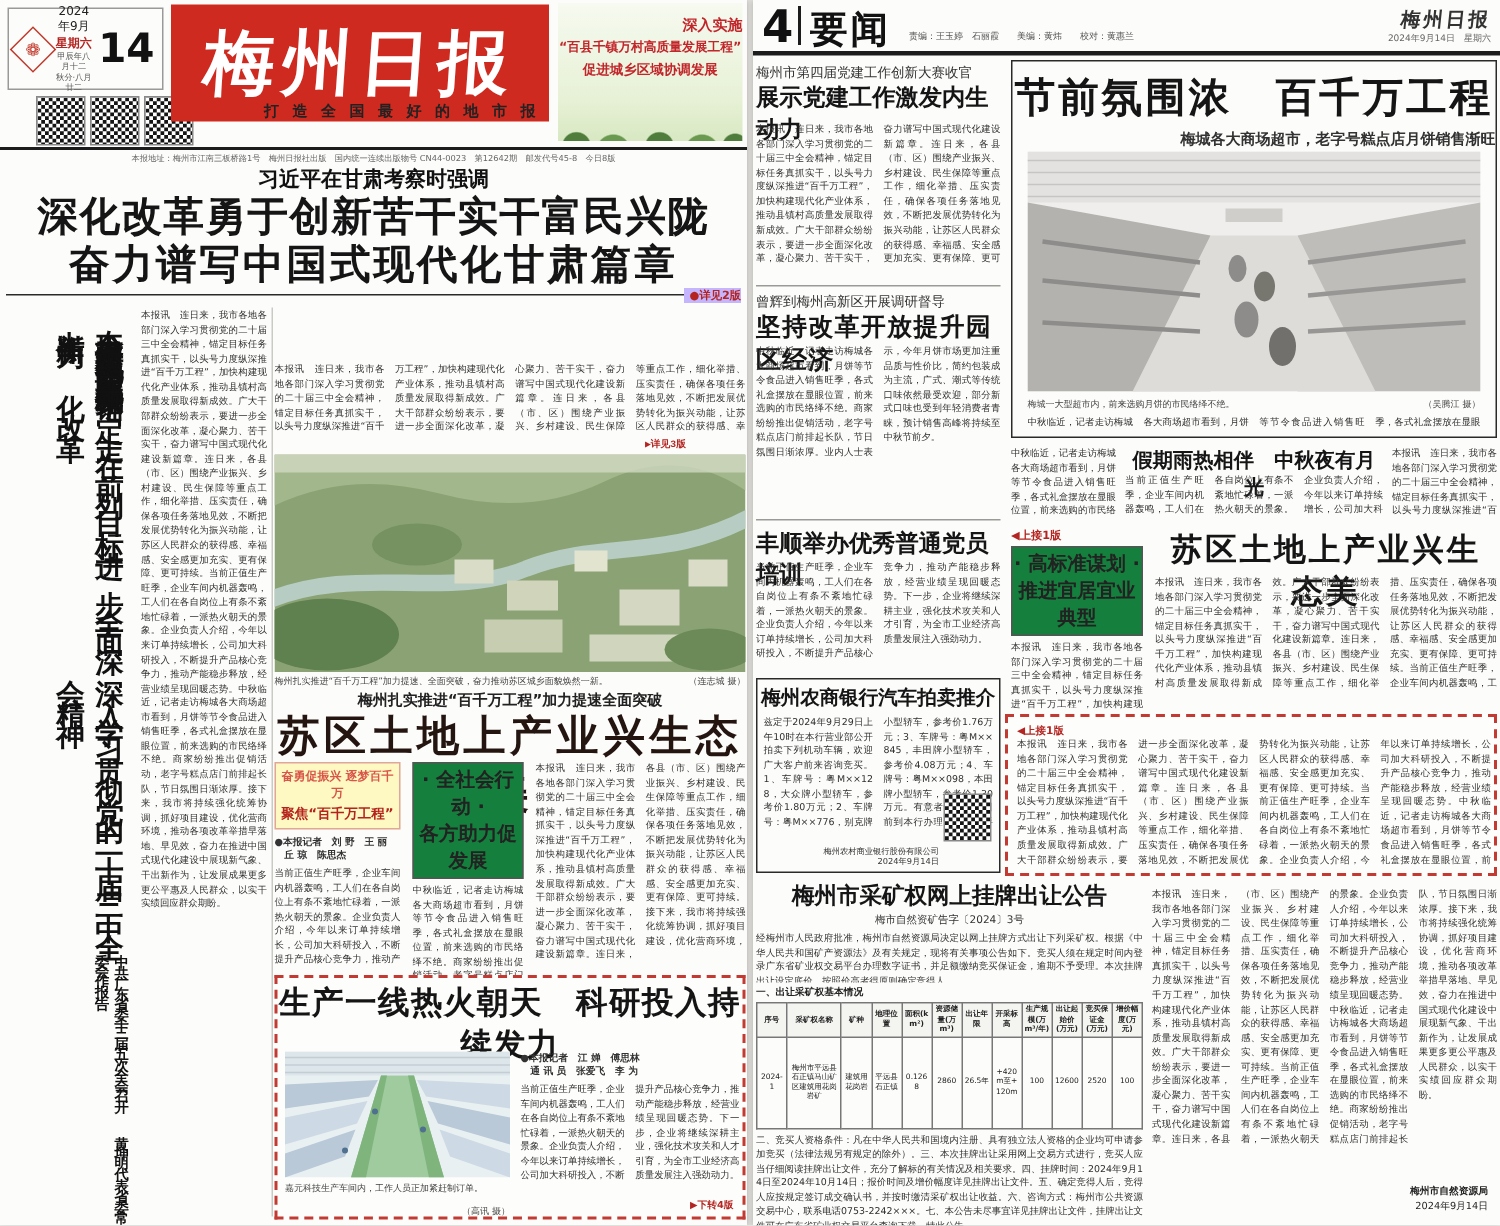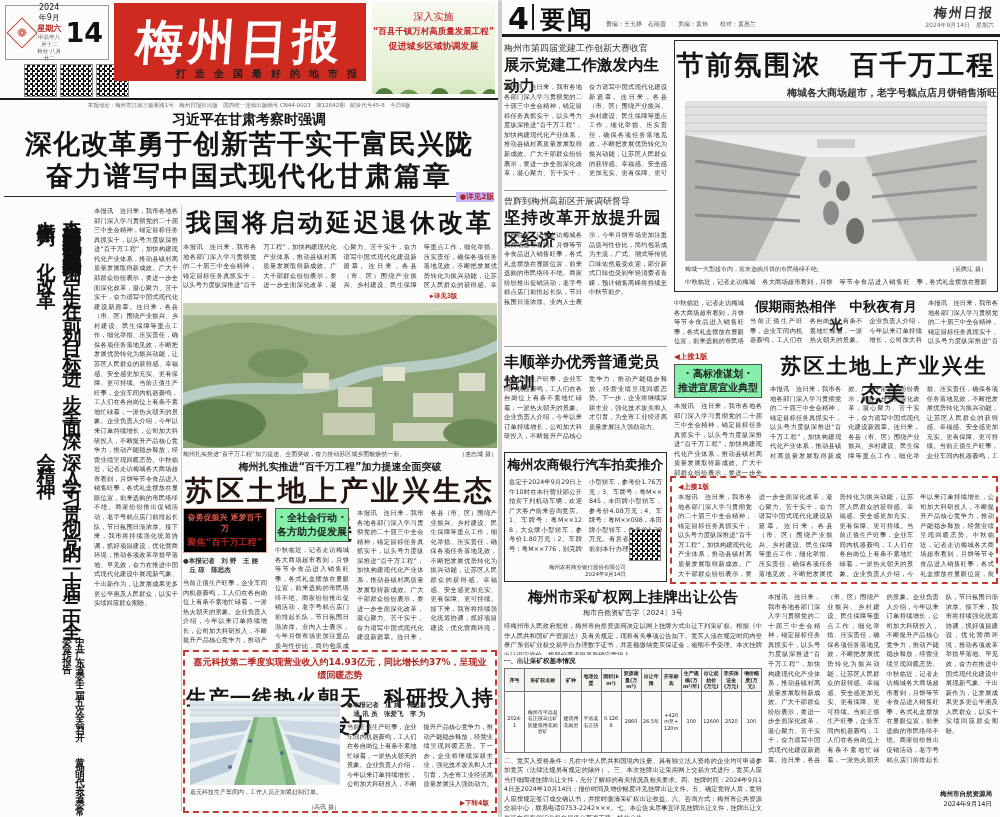--- a/index.html
+++ b/index.html
@@ -18,39 +18,39 @@
   .vline{background:#c9c9c5;width:1px;}
   .qr{background:conic-gradient(#141414 25%,#fff 0 50%,#141414 0 75%,#fff 0) 0 0/5px 5px;border:1px solid #888;}
   .redmark{color:#b42420;font-weight:bold;}
   
   #datebox{left:5px;top:5px;width:104px;height:55px;border:1px solid #999;display:flex;align-items:center;padding:2px;box-sizing:border-box;}
   #flame{width:20px;height:20px;border:1px solid #c0392b;transform:rotate(45deg);display:flex;align-items:center;justify-content:center;color:#c0392b;font-size:12px;margin:0 3px;}
   #flame span{transform:rotate(-45deg);}
   #titlebox{left:114px;top:3px;width:252px;height:78px;background:#cf2a20;display:flex;align-items:center;justify-content:center;}
   #titlebox .t{color:#fff;font-size:47px;font-weight:900;letter-spacing:5px;font-family:"DejaVu Serif",serif;transform:skewX(-4deg);}
   #promo{left:372px;top:2px;width:123px;height:92px;background:linear-gradient(180deg,#f6faf0 0%,#e7f1d6 70%,#d8e8c2 100%);text-align:center;padding-top:8px;box-sizing:border-box;overflow:hidden;}
-  #promo .p1{color:#c2262b;font-weight:400;font-size:10px;}
+  #promo .p1{color:#c2262b;font-weight:700;font-size:10px;text-align:right;}
   #promo .p2{color:#c2262b;font-weight:900;font-size:8.5px;margin-top:2px;}
   #promo .p3{color:#c2262b;font-weight:900;font-size:9px;margin-top:2px;}
   #promoTrees{position:absolute;bottom:0;left:0;right:0;height:18px;
     background:radial-gradient(circle at 10% 120%,#4e7d3c 0 9px,transparent 10px),
                radial-gradient(circle at 30% 140%,#6a9a50 0 11px,transparent 12px),
                radial-gradient(circle at 55% 120%,#4e7d3c 0 9px,transparent 10px),
                radial-gradient(circle at 78% 140%,#6a9a50 0 11px,transparent 12px),
                radial-gradient(circle at 96% 120%,#4e7d3c 0 8px,transparent 9px);}
   .ruleline{position:relative;border-top:1px solid #2a2a2a;}
   .ruleline .tag{position:absolute;right:0;top:-5px;background:#c4b5fd;font-size:7.5px;padding-left:4px;}
   
   #vstrip{left:4px;top:205px;width:86px;height:606px;writing-mode:vertical-rl;display:flex;}
   .vhl{font-family:"DejaVu Serif",serif;font-weight:900;color:#111;margin:0 4px;}
   
-  .stamp{border:1px solid #e0a69a;background:#000000;text-align:center;padding:3px 2px;}
+  .stamp{border:1px solid #e0a69a;background:#fef9c3;text-align:center;padding:3px 2px;}
   .stamp .s1{color:#d8554a;font-weight:bold;font-size:8px;}
   .stamp .s2{color:#b4231d;font-weight:900;font-size:9px;margin-top:2px;}
-  .subbox{border:1px solid #555;text-align:center;padding:2px 1px;font-weight:bold;font-size:10px;color:#222;background:#86efac;}
+  .subbox{border:1px solid #555;text-align:center;padding:2px 1px;font-weight:bold;font-size:13px;color:#222;background:#15803d;}
   .dashedbox{border:2px dashed #c23a32;box-sizing:border-box;background:#fdfdfb;}
   .byline{font-size:6.5px;color:#333;font-weight:bold;}
   .cap{font-size:6px;color:#444;}
   
   #p4num{font-size:30px;font-weight:900;color:#111;}
   #p4sec{font-size:25px;font-weight:900;color:#111;letter-spacing:2px;}
   #p4rule{left:0;top:34px;width:498px;height:3px;background:#1c1c1c;}
   .boxed{border:1.5px solid #2a2a2a;box-sizing:border-box;}
   
   table.notice{border-collapse:collapse;width:100%;table-layout:fixed;}
@@ -106,21 +106,20 @@
 
     <div class="abs" id="vstrip">
       <div class="vhl" style="font-size:19px;letter-spacing:2px;">奋力推进中国式现代化的广东实践展现新气象干出新作为</div>
       <div class="vhl" style="font-size:19px;letter-spacing:13px;">锚定走在前列目标进一步全面深化改革</div>
       <div class="vhl" style="font-size:19px;letter-spacing:13px;">深入学习贯彻党的二十届三中全会精神</div>
       <div class="vhl" style="font-size:9.5px;letter-spacing:7px;font-weight:bold;">中共广东省委十三届五次全会召开　黄坤明代表省委常委会作报告</div>
     </div>
     <div class="abs greek" style="left:94px;top:206px;width:84px;height:605px;">本报讯　连日来，我市各地各部门深入学习贯彻党的二十届三中全会精神，锚定目标任务真抓实干，以头号力度纵深推进“百千万工程”，加快构建现代化产业体系，推动县镇村高质量发展取得新成效。广大干部群众纷纷表示，要进一步全面深化改革，凝心聚力、苦干实干，奋力谱写中国式现代化建设新篇章。连日来，各县（市、区）围绕产业振兴、乡村建设、民生保障等重点工作，细化举措、压实责任，确保各项任务落地见效，不断把发展优势转化为振兴动能，让苏区人民群众的获得感、幸福感、安全感更加充实、更有保障、更可持续。当前正值生产旺季，企业车间内机器轰鸣，工人们在各自岗位上有条不紊地忙碌着，一派热火朝天的景象。企业负责人介绍，今年以来订单持续增长，公司加大科研投入，不断提升产品核心竞争力，推动产能稳步释放，经营业绩呈现回暖态势。中秋临近，记者走访梅城各大商场超市看到，月饼等节令食品进入销售旺季，各式礼盒摆放在显眼位置，前来选购的市民络绎不绝。商家纷纷推出促销活动，老字号糕点店门前排起长队，节日氛围日渐浓厚。接下来，我市将持续强化统筹协调，抓好项目建设，优化营商环境，推动各项改革举措早落地、早见效，奋力在推进中国式现代化建设中展现新气象、干出新作为，让发展成果更多更公平惠及人民群众，以实干实绩回应群众期盼。</div>
     <div class="abs vline" style="left:181px;top:205px;height:606px;"></div>
 
-    <div class="abs hl serif" style="left:183px;top:206px;width:314px;text-align:center;font-size:25px;letter-spacing:3px;">我国将启动延迟退休改革</div>
     <div class="abs greek c4" style="left:183px;top:242px;width:314px;height:57px;">本报讯　连日来，我市各地各部门深入学习贯彻党的二十届三中全会精神，锚定目标任务真抓实干，以头号力度纵深推进“百千万工程”，加快构建现代化产业体系，推动县镇村高质量发展取得新成效。广大干部群众纷纷表示，要进一步全面深化改革，凝心聚力、苦干实干，奋力谱写中国式现代化建设新篇章。连日来，各县（市、区）围绕产业振兴、乡村建设、民生保障等重点工作，细化举措、压实责任，确保各项任务落地见效，不断把发展优势转化为振兴动能，让苏区人民群众的获得感、幸福感、安全感更加充实、更有保障、更可持续。接下来，我市将持续强化统筹协调，抓好项目建设，优化营商环境，推动各项改革举措早落地、早见效。</div>
     <div class="abs redmark" style="left:430px;top:292px;font-size:6.5px;font-family:Liberation Mono, monospace;">▶详见3版</div>
 
     <div class="abs" style="left:183px;top:303px;width:314px;height:145px;">
       <svg width="314" height="145" viewBox="0 0 314 145" preserveAspectRatio="none">
         <rect width="314" height="145" fill="#8ba374"></rect>
         <path d="M0,34 Q50,10 110,26 T220,18 T314,24 L314,0 L0,0 Z" fill="#a3b78c"></path>
         <rect width="314" height="12" fill="#cfd8c0" opacity="0.8"></rect>
         <path d="M-6,98 C55,72 115,98 168,76 C220,56 262,72 320,40" stroke="#b9cfc6" stroke-width="11" fill="none" opacity="0.95"></path>
         <ellipse cx="35" cy="120" rx="48" ry="24" fill="#5f814f"></ellipse>
@@ -153,21 +152,20 @@
     <div class="abs" style="left:275px;top:508px;width:74px;">
       <div class="subbox">
         <div>· 全社会行动 ·</div>
         <div>各方助力促发展</div>
       </div>
       <div class="greek" style="height:108px;margin-top:3px;">中秋临近，记者走访梅城各大商场超市看到，月饼等节令食品进入销售旺季，各式礼盒摆放在显眼位置，前来选购的市民络绎不绝。商家纷纷推出促销活动，老字号糕点店门前排起长队，节日氛围日渐浓厚。业内人士表示，今年月饼市场更加注重品质与性价比，简约包装成为主流，广式、潮式等传统口味依然最受欢迎，部分新式口味也受到年轻消费者青睐，预计销售高峰将持续至中秋节前夕。</div>
     </div>
     <div class="abs greek c2" style="left:357px;top:508px;width:140px;height:136px;">本报讯　连日来，我市各地各部门深入学习贯彻党的二十届三中全会精神，锚定目标任务真抓实干，以头号力度纵深推进“百千万工程”，加快构建现代化产业体系，推动县镇村高质量发展取得新成效。广大干部群众纷纷表示，要进一步全面深化改革，凝心聚力、苦干实干，奋力谱写中国式现代化建设新篇章。连日来，各县（市、区）围绕产业振兴、乡村建设、民生保障等重点工作，细化举措、压实责任，确保各项任务落地见效，不断把发展优势转化为振兴动能，让苏区人民群众的获得感、幸福感、安全感更加充实、更有保障、更可持续。接下来，我市将持续强化统筹协调，抓好项目建设，优化营商环境，推动各项改革举措早落地、早见效。</div>
 
     <div class="abs dashedbox" style="left:183px;top:650px;width:314px;height:163px;">
-      <div style="text-align:center;font-size:9px;font-weight:bold;color:#b42420;margin-top:4px;padding:0 6px;">嘉元科技第二季度实现营业收入约14.93亿元，同比增长约37%，呈现业绩回暖态势</div>
       <div class="hl serif" style="text-align:center;font-size:21px;letter-spacing:1px;margin-top:2px;">生产一线热火朝天　科研投入持续发力</div>
       <div class="abs" style="left:5px;top:49px;width:150px;height:84px;">
         <svg width="150" height="84" viewBox="0 0 150 84" preserveAspectRatio="none">
           <rect width="150" height="84" fill="#e9f0f2"></rect>
           <rect width="150" height="16" fill="#dde6ea"></rect>
           <line x1="0" y1="4" x2="150" y2="4" stroke="#c3ced4" stroke-width="1"></line>
           <line x1="0" y1="9" x2="150" y2="9" stroke="#c3ced4" stroke-width="1"></line>
           <line x1="0" y1="14" x2="150" y2="14" stroke="#c3ced4" stroke-width="1"></line>
           <polygon points="64,16 86,16 106,84 44,84" fill="#9fcb9e"></polygon>
           <polygon points="64,16 68,16 54,84 44,84" fill="#7fb57c"></polygon>

